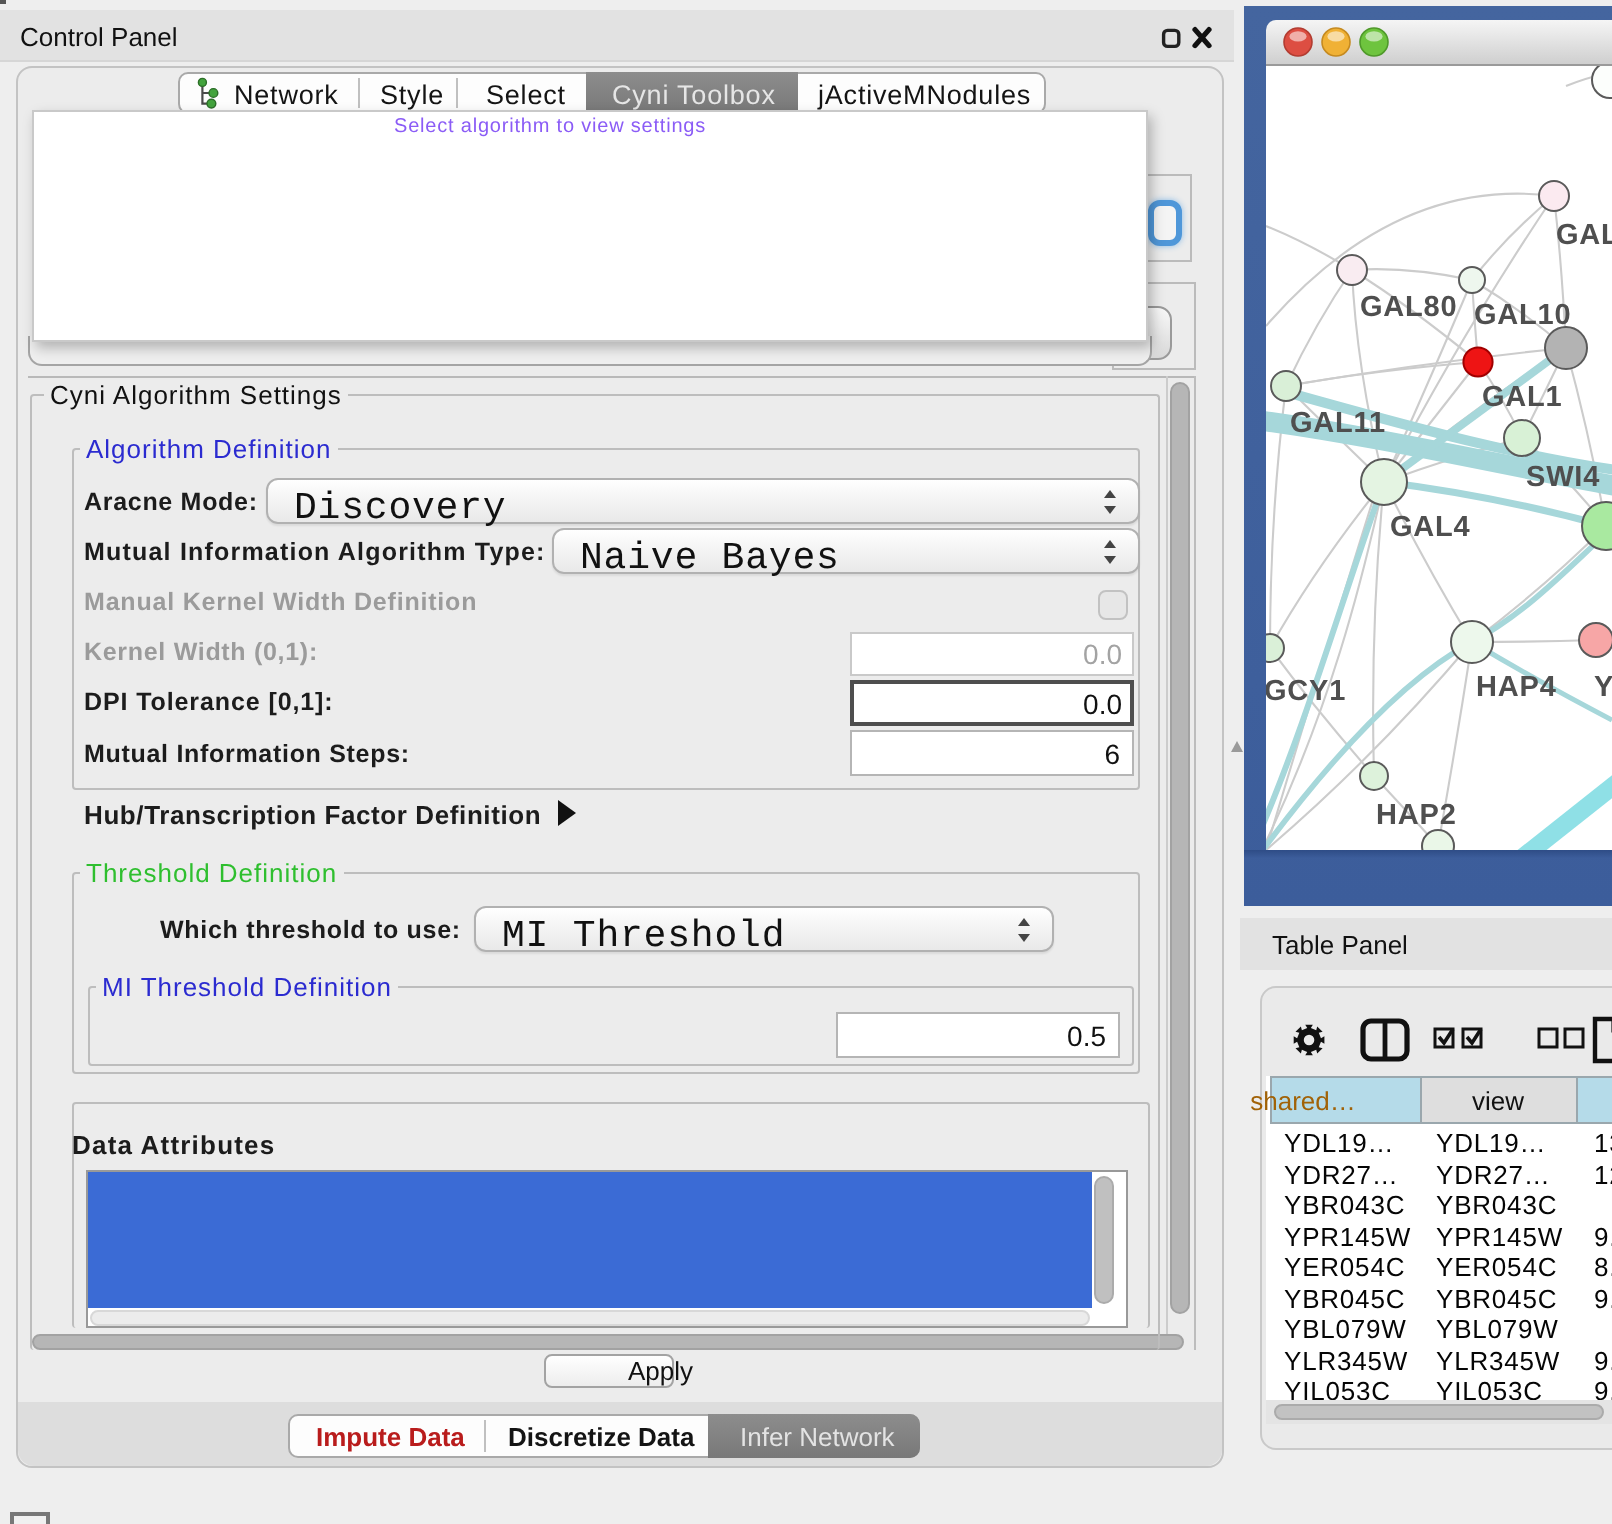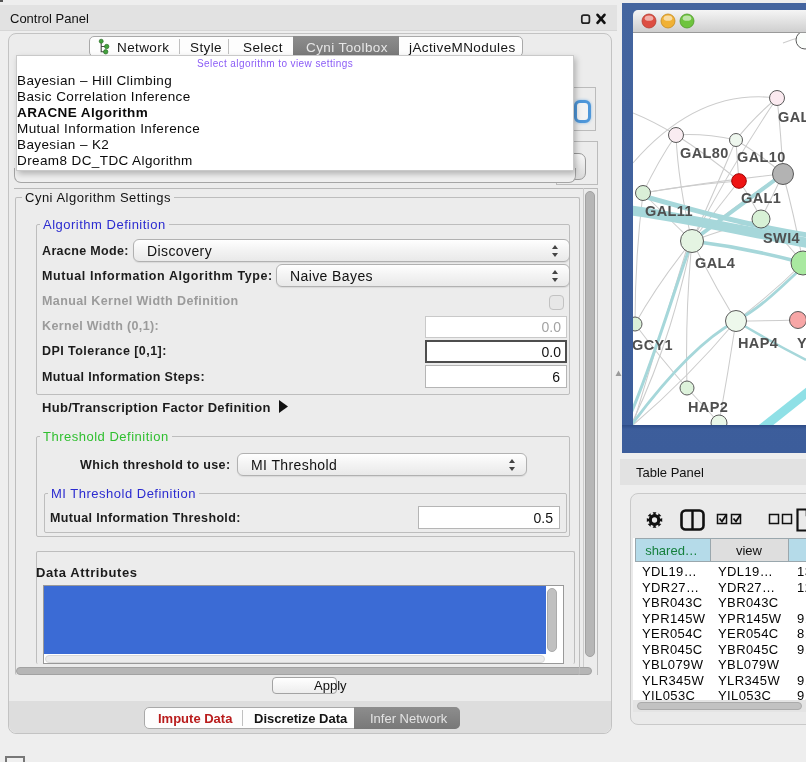--- a/index.html
+++ b/index.html
@@ -5,21 +5,21 @@
 * { margin:0; padding:0; box-sizing:border-box; }
 html,body { width:806px; height:762px; overflow:hidden; background:#eeeeee;
   font-family:"Liberation Sans", sans-serif; }
 #stage { position:relative; width:806px; height:762px; }
 .abs { position:absolute; }
 .lbl { font-size:12.5px; font-weight:bold; color:#1c1c1c; white-space:nowrap; letter-spacing:0.35px; }
 .dis { color:#9b9b9b; }
 .combo { position:absolute; border:1px solid #b1b1b1; border-radius:6px;
   background:linear-gradient(#ffffff,#f4f4f4 45%,#e9e9e9);
   box-shadow:0 1px 1px rgba(0,0,0,0.08); }
-.combo .ctext { position:absolute; left:13px; top:3px; font-size:14px; color:#111; letter-spacing:0.4px; }
+.combo .ctext { position:absolute; left:13px; top:3px; font-size:19px; color:#111; letter-spacing:0.4px;font-family:Liberation Mono, monospace; }
 .spin { position:absolute; right:10px; top:4px; width:8px; height:14px; }
 .field { position:absolute; background:#ffffff; border:1px solid #b5b5b5;
   font-size:14px; color:#111; text-align:right; }
 .tb { position:absolute; border:1px solid #bdbdbd; border-radius:2px; }
 .tbt { position:absolute; font-size:13px; white-space:nowrap; background:#ececec; padding:0 3px; letter-spacing:0.5px; }
 </style>
 </head>
 <body>
 <div id="stage">
 
@@ -54,28 +54,20 @@
 <div class="abs" style="left:409px;top:40px;font-size:13.5px;letter-spacing:0.4px;color:#141414;">jActiveMNodules</div>
 
 <div class="abs" style="left:556px;top:87px;width:40px;height:44px;border:1px solid #bbbbbb;"></div>
 <div class="abs" style="left:574px;top:100px;width:17px;height:23px;border:3px solid #4f97d9;border-radius:6px;box-shadow:0 0 3px #8abbe6;background:#f4f4f4;"></div>
 <div class="abs" style="left:556px;top:141px;width:42px;height:44px;border:1px solid #bbbbbb;"></div>
 <div class="abs" style="left:548px;top:153px;width:38px;height:27px;border:1px solid #9a9a9a;border-radius:7px;background:linear-gradient(#f8f8f8,#d8d8d8);"></div>
 <div class="abs" style="left:14px;top:168px;width:562px;height:15px;border:1px solid #a5a5a5;border-top:none;border-radius:0 0 7px 7px;background:#efefef;"></div>
 
 <div class="abs" style="left:16px;top:55px;width:558px;height:116px;background:#ffffff;border:1px solid #c9c9c9;box-shadow:2px 3px 6px rgba(0,0,0,0.25);"></div>
 <div class="abs" style="left:197px;top:58px;width:210px;font-size:10px;letter-spacing:0.4px;color:#8b5cf6;">Select algorithm to view settings</div>
-<div class="abs" style="left:17px;top:73px;font-size:13.5px;letter-spacing:0.4px;color:#0a0a0a;line-height:16.1px;">
-Bayesian – Hill Climbing<br>
-Basic Correlation Inference<br>
-<b>ARACNE Algorithm</b><br>
-Mutual Information Inference<br>
-Bayesian – K2<br>
-Dream8 DC_TDC Algorithm
-</div>
 
 <div class="abs" style="left:14px;top:188px;width:584px;height:1px;background:#b9b9b9;"></div>
 <div class="abs" style="left:597px;top:188px;width:1px;height:487px;background:#bdbdbd;"></div>
 <div class="abs" style="left:583px;top:188px;width:1px;height:487px;background:#cccccc;"></div>
 
 <div class="abs" style="left:585px;top:191px;width:10px;height:466px;background:#b6b6b6;border:1px solid #a2a2a2;border-radius:6px;"></div>
 
 <div class="abs" style="left:16px;top:667px;width:576px;height:8px;background:#b6b6b6;border:1px solid #a2a2a2;border-radius:5px;"></div>
 
 <div class="tb" style="left:15px;top:197px;width:565px;height:478px;border-bottom:none;"></div>
@@ -124,21 +116,20 @@
 <div class="combo" style="left:237px;top:453px;width:290px;height:23px;">
   <div class="ctext">MI Threshold</div>
   <svg class="spin" viewBox="0 0 8 14" width="8" height="14">
         <path d="M 4 1 L 7 5 L 1 5 Z" fill="#444"></path>
         <path d="M 4 13 L 7 9 L 1 9 Z" fill="#444"></path>
       </svg>
 </div>
 
 <div class="tb" style="left:44px;top:493px;width:523px;height:40px;"></div>
 <div class="tbt" style="left:48px;top:486px;color:#2b2bd0;">MI Threshold Definition</div>
-<div class="lbl abs" style="left:50px;top:511px;">Mutual Information Threshold:</div>
 <div class="field" style="left:418px;top:506px;width:142px;height:23px;padding:3px 6px 0 0;">0.5</div>
 
 <div class="tb" style="left:36px;top:551px;width:539px;height:113px;border-bottom:none;"></div>
 <div class="lbl abs" style="left:36px;top:565px;font-size:13px;letter-spacing:0.6px;">Data Attributes</div>
 
 <div class="abs" style="left:43px;top:585px;width:521px;height:79px;background:#ffffff;border:1px solid #999999;"></div>
 <div class="abs" style="left:44px;top:586px;width:502px;height:68px;background:#3b6bd5;"></div>
 <div class="abs" style="left:547px;top:588px;width:10px;height:64px;background:#c0c0c0;border:1px solid #ababab;border-radius:6px;"></div>
 <div class="abs" style="left:45px;top:655px;width:500px;height:8px;background:#ececec;border:1px solid #d8d8d8;border-radius:5px;"></div>
 
@@ -273,21 +264,21 @@
     <rect x="138.5" y="6.5" width="9" height="9"></rect>
   </g>
   <path d="M 153.5 1.5 h 9 l 6 6 v 15 h -15 Z" fill="none" stroke="#111" stroke-width="2.2"></path>
   <path d="M 162.5 1.5 v 6 h 6" fill="none" stroke="#111" stroke-width="1.6"></path>
 </svg>
 
 <div class="abs" style="left:633px;top:538px;width:173px;height:162px;background:#ffffff;"></div>
 <div class="abs" style="left:635px;top:538px;width:75px;height:24px;background:#b5dbe9;border:1px solid #9aa7ad;border-right:none;"></div>
 <div class="abs" style="left:710px;top:538px;width:78px;height:24px;background:#dedede;border:1px solid #9aa7ad;border-right:none;"></div>
 <div class="abs" style="left:788px;top:538px;width:18px;height:24px;background:#b5dbe9;border:1px solid #9aa7ad;border-right:none;"></div>
-<div class="abs" style="left:634px;top:543px;width:75px;font-size:13px;color:#15803d;text-align:center;">shared…</div>
+<div class="abs" style="left:614px;top:543px;width:75px;font-size:13px;color:#a16207;text-align:center;">shared…</div>
 <div class="abs" style="left:710px;top:543px;width:78px;font-size:13px;color:#111;text-align:center;">view</div>
 <div class="abs" style="left:633px;top:562px;width:173px;height:138px;overflow:hidden;font-size:13px;letter-spacing:0.4px;color:#050505;">
   <div style="position:relative;height:15.55px;">
         <span style="position:absolute;left:9px;top:2px;">YDL19…</span>
         <span style="position:absolute;left:85px;top:2px;">YDL19…</span>
         <span style="position:absolute;left:164px;top:2px;">13</span>
       </div>
   <div style="position:relative;height:15.55px;">
         <span style="position:absolute;left:9px;top:2px;">YDR27…</span>
         <span style="position:absolute;left:85px;top:2px;">YDR27…</span>

